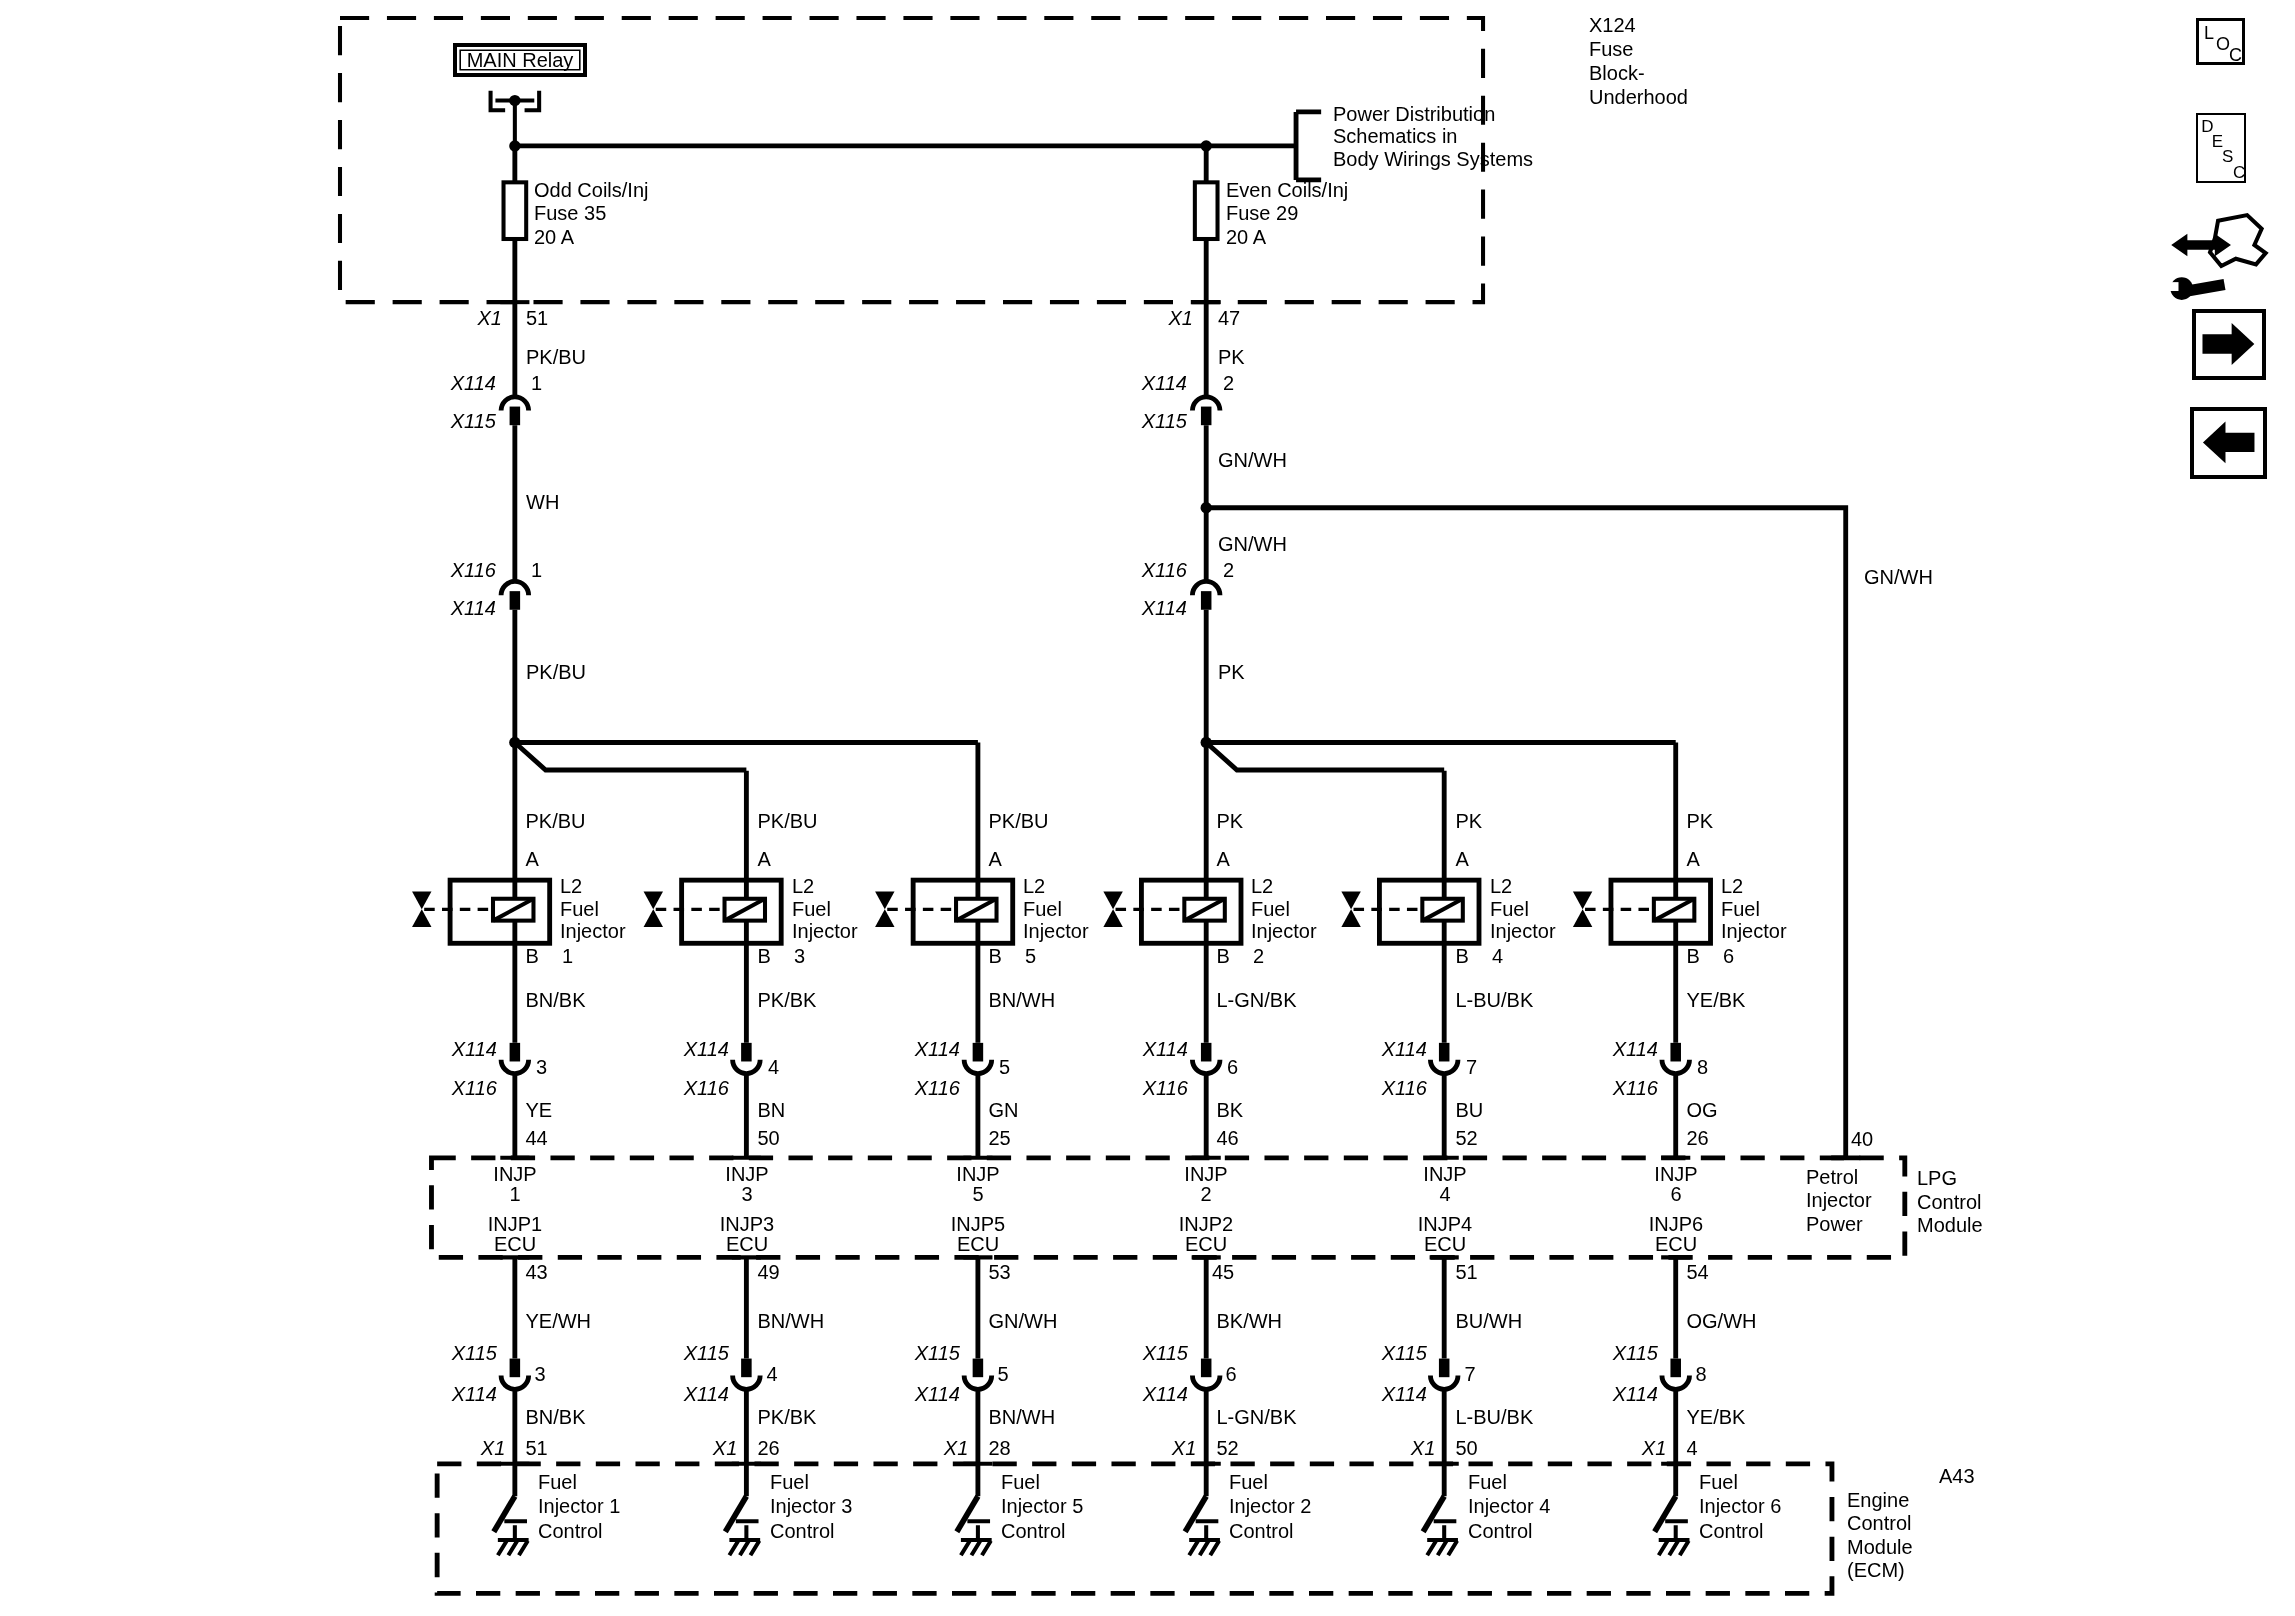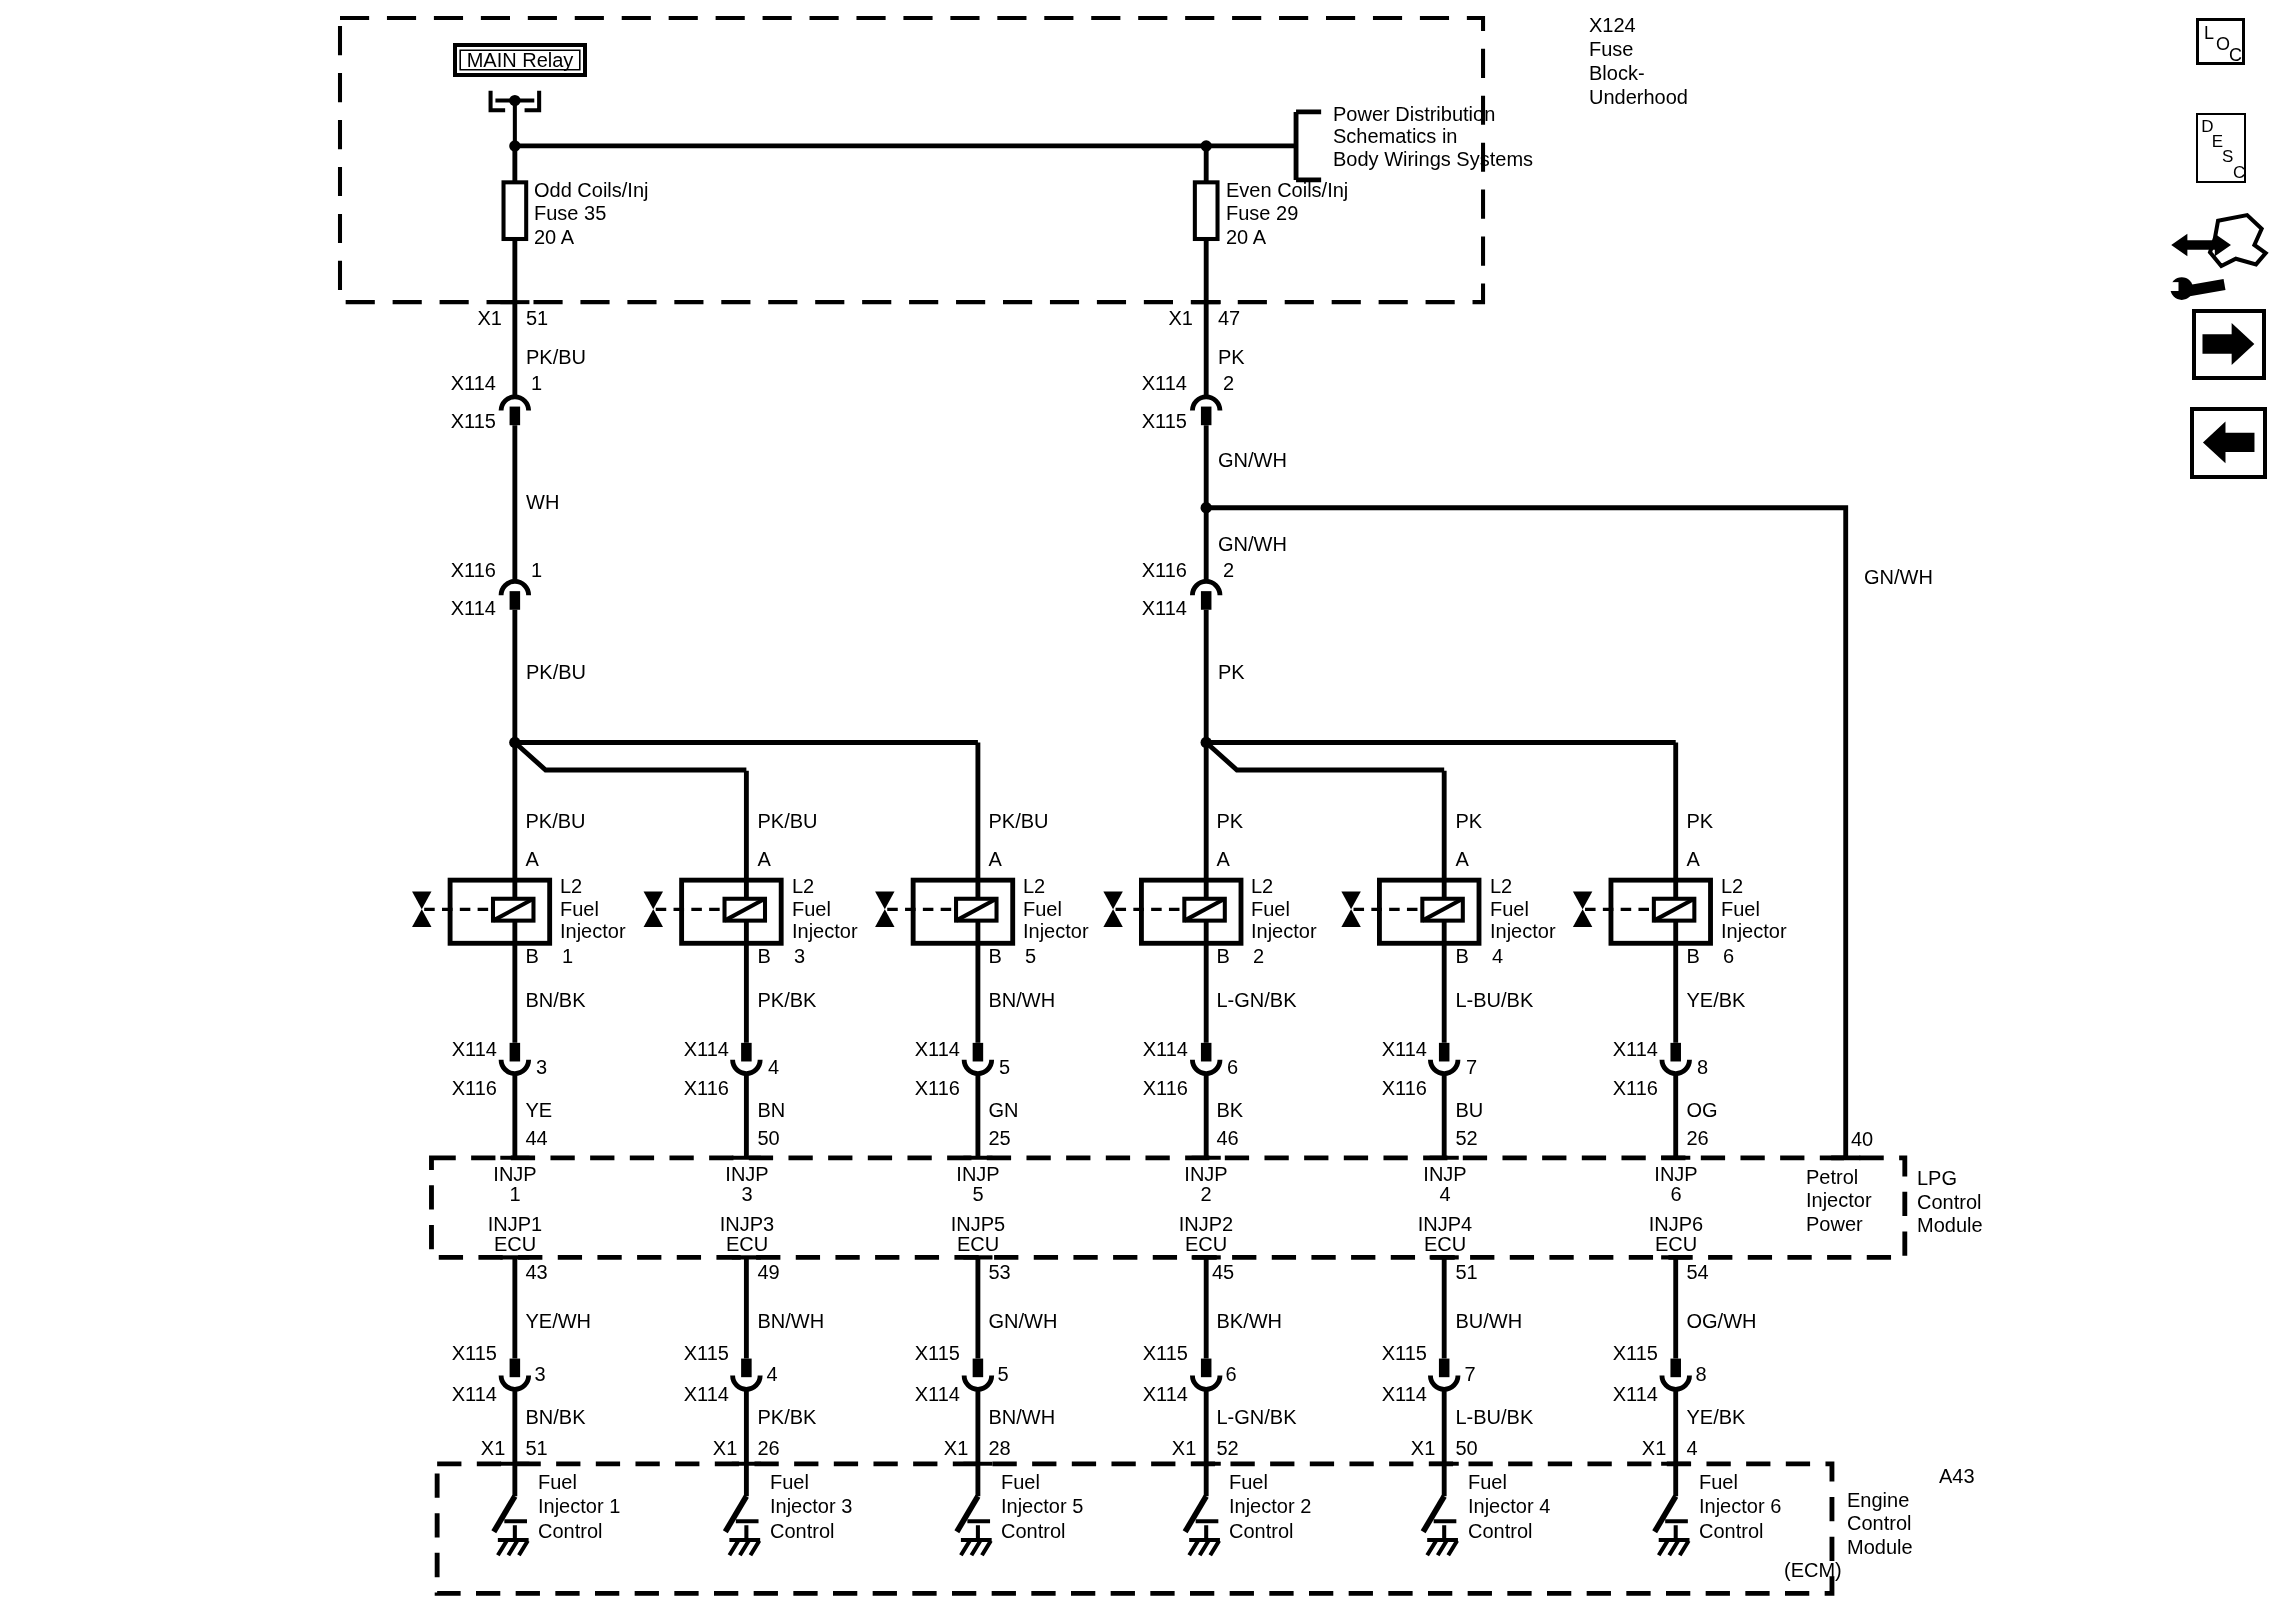--- a/index.html
+++ b/index.html
@@ -1,20 +1,20 @@
 <!DOCTYPE html>
 <html style="font-size:13px"><head>
 <meta charset="utf-8">
 <style>
   html,body{margin:0;padding:0;background:#fff;}
   .stage{position:relative;width:2295px;height:1617px;background:#fff;
          font-family:"Liberation Sans",sans-serif;color:#000;overflow:hidden;}
   svg{position:absolute;left:0;top:0;}
   .lb{position:absolute;font-size:20px;line-height:1.05;white-space:nowrap;}
-  .r{transform:translateX(-100%);}
+  .r{transform:translateX(-100%);font-style:italic;}
   .c{transform:translateX(-50%);}
   .relaybox{position:absolute;left:453px;top:43px;width:134px;height:34px;box-sizing:border-box;
             border:4px solid #000;box-shadow:inset 0 0 0 2.4px #fff, inset 0 0 0 4px #000;
             display:flex;align-items:center;justify-content:center;font-size:20px;}
   .icon-btn{position:absolute;box-sizing:border-box;border:3.2px solid #000;background:#fff;}
   .icon-btn span{position:absolute;font-size:18px;}
   .cols{position:absolute;left:0;top:0;}
   .col{position:absolute;top:0;width:0;}
 </style>
 </head>
@@ -213,21 +213,21 @@
   <div class="lb" style="left:1806px;top:1190px">Injector</div>
   <div class="lb" style="left:1806px;top:1214px">Power</div>
   <div class="lb" style="left:1917px;top:1168px">LPG</div>
   <div class="lb" style="left:1917px;top:1192px">Control</div>
   <div class="lb" style="left:1917px;top:1215px">Module</div>
 
   <div class="lb" style="left:1939px;top:1466px">A43</div>
   <div class="lb" style="left:1847px;top:1490px">Engine</div>
   <div class="lb" style="left:1847px;top:1513px">Control</div>
   <div class="lb" style="left:1847px;top:1537px">Module</div>
-  <div class="lb" style="left:1784px;top:1560px">(ECM)</div>
+  <div class="lb" style="left:1847px;top:1560px">(ECM)</div>
 
   <div class="icon-btn" style="left:2196px;top:18px;width:49px;height:47px">
     <span style="left:4.9px;top:1.6px">L</span>
     <span style="left:17px;top:13px">O</span>
     <span style="left:30px;top:24px">C</span>
   </div>
   <div class="icon-btn" style="left:2196px;top:113px;width:50px;height:70px;border-width:2.4px">
     <span style="left:3.2px;top:1.6px;font-size:17px">D</span>
     <span style="left:13.8px;top:17px;font-size:17px">E</span>
     <span style="left:24px;top:32px;font-size:17px">S</span>

